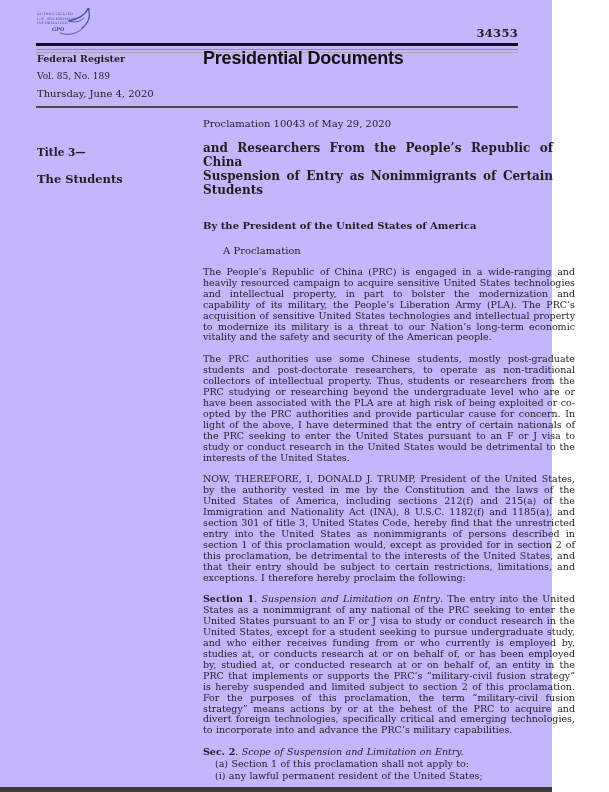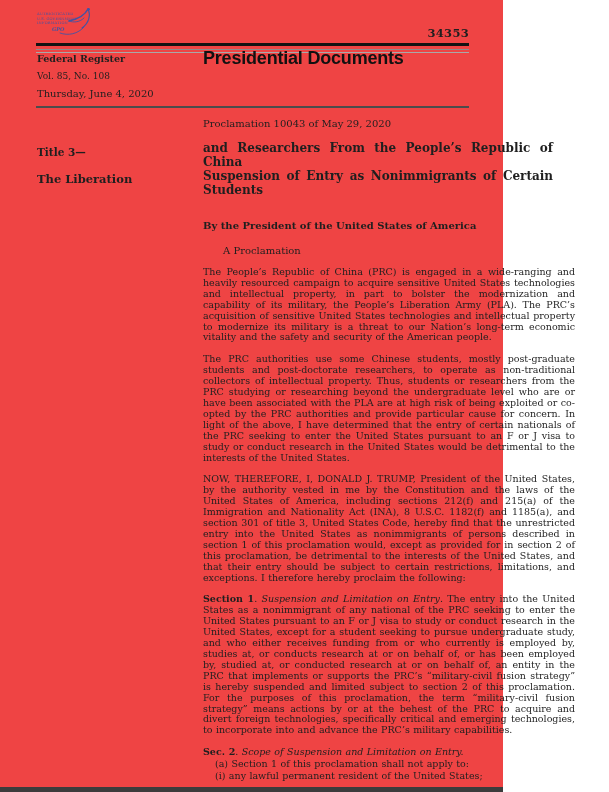--- a/index.html
+++ b/index.html
@@ -4,22 +4,22 @@
 <style>
   * { margin: 0; padding: 0; box-sizing: border-box; }
   html, body { background: #ffffff; }
   body {
     width: 609px; height: 792px; overflow: hidden;
     font-family: "DejaVu Serif", serif;
     color: #1f1f1f;
   }
   .page {
     position: relative;
-    width: 503px; height: 792px;
-    background: #ef4444;
+    width: 552px; height: 792px;
+    background: #c4b5fd;
   }
 
   
   .seal { position: absolute; left: 36px; top: 7px; width: 64px; height: 34px; }
 
   
   .page-number {
     position: absolute; top: 26px; right: 34px;
     font-size: 11.5px; font-weight: bold; letter-spacing: 0.3px;
   }
@@ -92,29 +92,29 @@
     </svg>
   </div>
 
   <div class="page-number">34353</div>
   <div class="rule-thick"></div>
   <div class="rule-shadow-1"></div>
   <div class="rule-shadow-2"></div>
 
   <div class="masthead-left">
     <div class="fr-title">Federal Register</div>
-    <div class="fr-vol">Vol. 85, No. 108</div>
+    <div class="fr-vol">Vol. 85, No. 189</div>
     <div class="fr-date">Thursday, June 4, 2020</div>
   </div>
   <div class="masthead-title">Presidential Documents</div>
   <div class="rule-mid"></div>
 
   <div class="sidebar">
     <div class="sidebar-title">Title 3—</div>
-    <div class="sidebar-subtitle">The Liberation</div>
+    <div class="sidebar-subtitle">The Students</div>
   </div>
 
   <div class="doc">
     <div class="proclamation-line">Proclamation 10043 of May 29, 2020</div>
     <div class="doc-title">
         <div class="line">and Researchers From the People’s Republic of China</div>
         <div class="line justify-full">Suspension of Entry as Nonimmigrants of Certain Students</div>
       </div>
     <div class="byline">By the President of the United States of America</div>
     <div class="doc-heading">A Proclamation</div>

